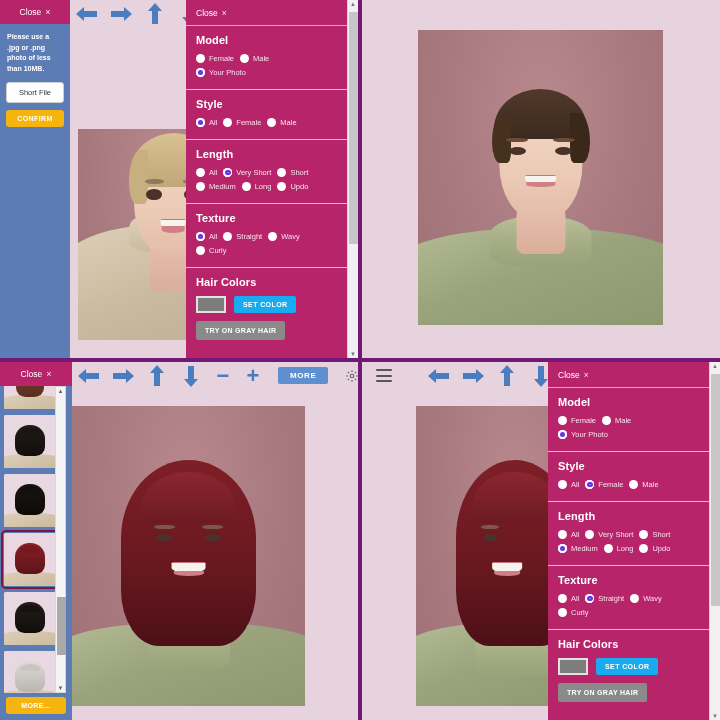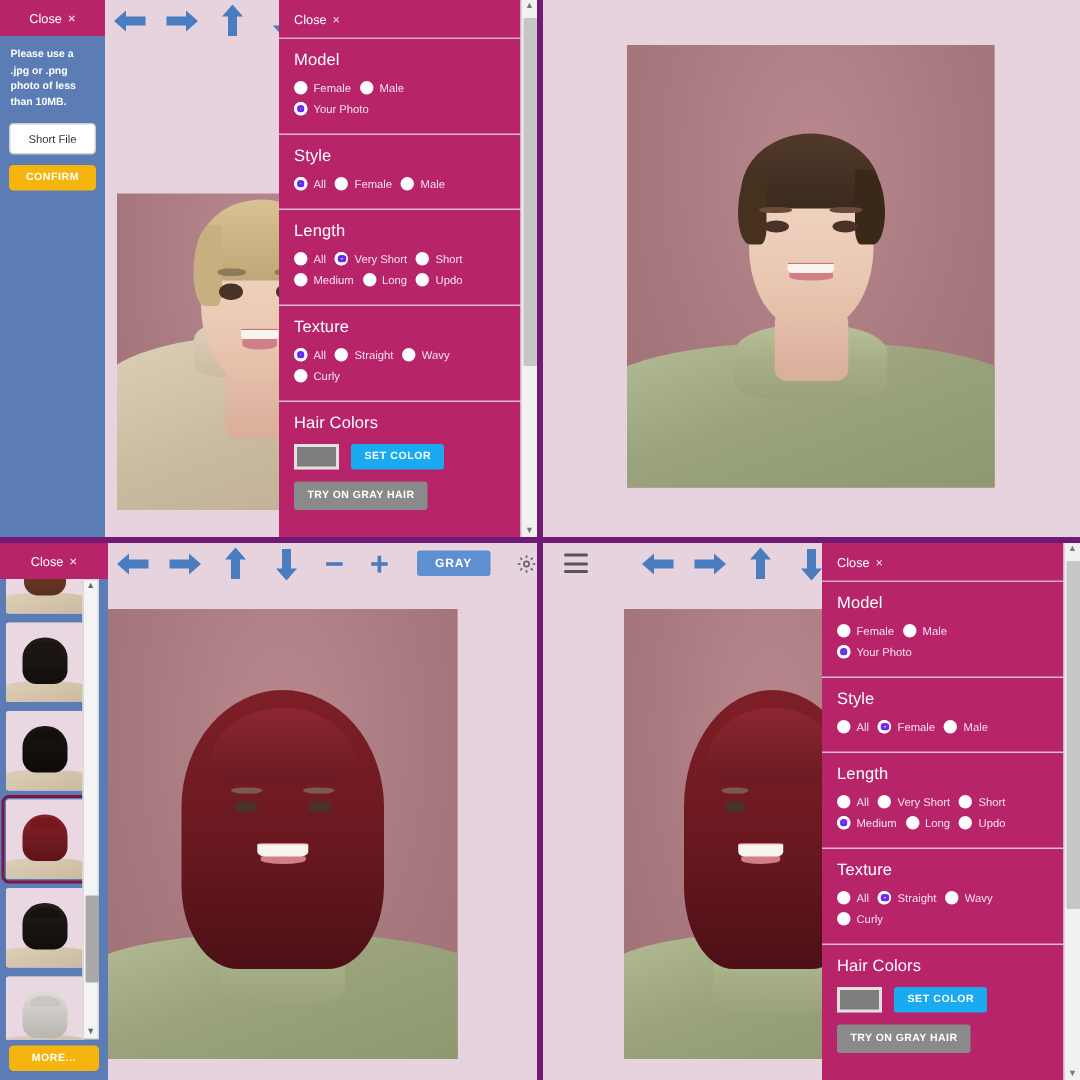--- a/index.html
+++ b/index.html
@@ -166,21 +166,21 @@
     height: 26px; display:flex; align-items:center; gap:4px;
     padding-left: 10px; font-size: 8.5px; color:#fff;
     border-bottom: 1px solid #d9a8c0;
   }
   .opt-close .x { opacity:.85; }
   .opt-sec {
     padding: 8px 10px 9px 10px;
     border-bottom: 1px solid #e2b9cd;
   }
   .opt-sec h3 {
-    font-size: 11px; font-weight: 400; color:#ffffff;
+    font-size: 11px; font-weight: 700; color:#ffffff;
     margin-bottom: 8px; letter-spacing:.1px;
   }
   .opt-row { display:flex; flex-wrap:wrap; gap: 2px 6px; }
   .opt-item {
     display:flex; align-items:center; gap:4px;
     font-size: 7.5px; color:#f6e3ec; margin-bottom:3px;
   }
   .radio {
     width: 9px; height: 9px; border-radius:50%;
     background:#fff; flex:none; position:relative;
@@ -463,21 +463,21 @@
               <path d="M8 0 L1 8 L5 8 L5 21 L11 21 L11 8 L15 8 Z" fill="#4a7cc0"></path>
             </svg>
         </div>
         <div class="arrow">
           <svg width="16" height="22" viewBox="0 0 16 22">
               <path d="M8 22 L1 14 L5 14 L5 1 L11 1 L11 14 L15 14 Z" fill="#4a7cc0"></path>
             </svg>
         </div>
         <div class="tb-sign">−</div>
         <div class="tb-sign">+</div>
-        <button class="reset-btn">GRAY</button>
+        <button class="reset-btn">MORE</button>
         <div class="gear">
           <svg width="14" height="14" viewBox="0 0 24 24" fill="none" stroke="#6a6a6a" stroke-width="2">
             <circle cx="12" cy="12" r="3"></circle>
             <path d="M12 2v3M12 19v3M2 12h3M19 12h3M4.9 4.9l2.1 2.1M17 17l2.1 2.1M19.1 4.9L17 7M7 17l-2.1 2.1"></path>
           </svg>
         </div>
       </div>
 
       <div class="thumb-panel">
         <div class="panel-close">

